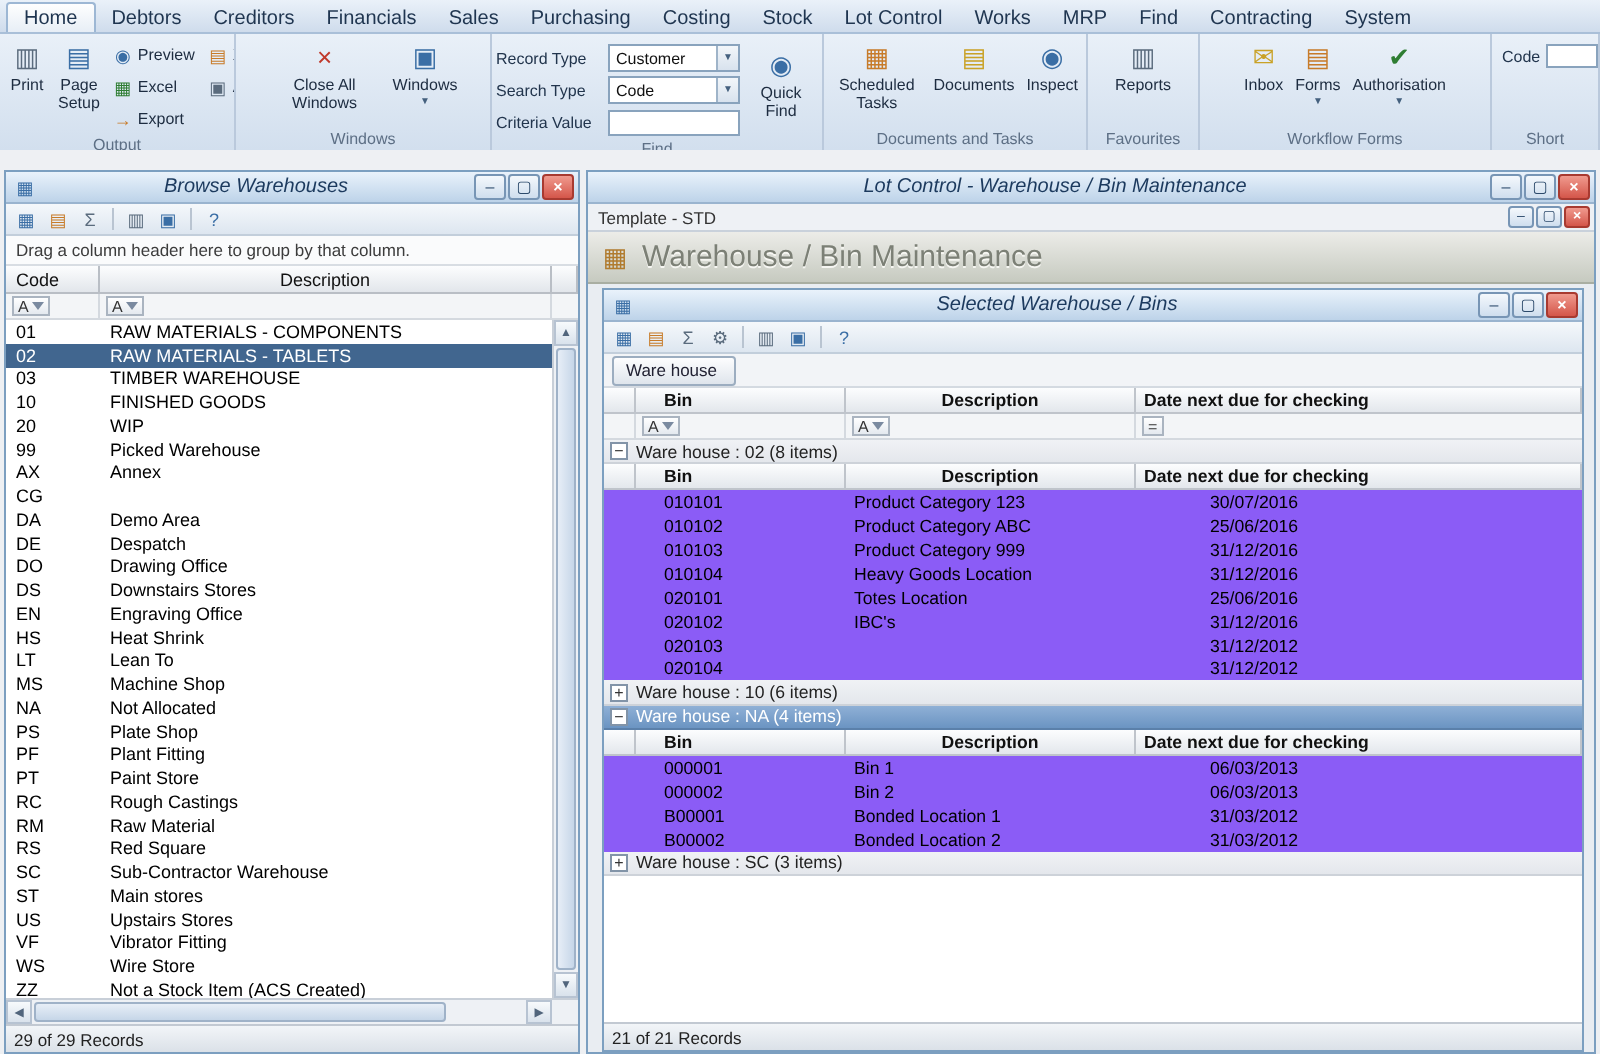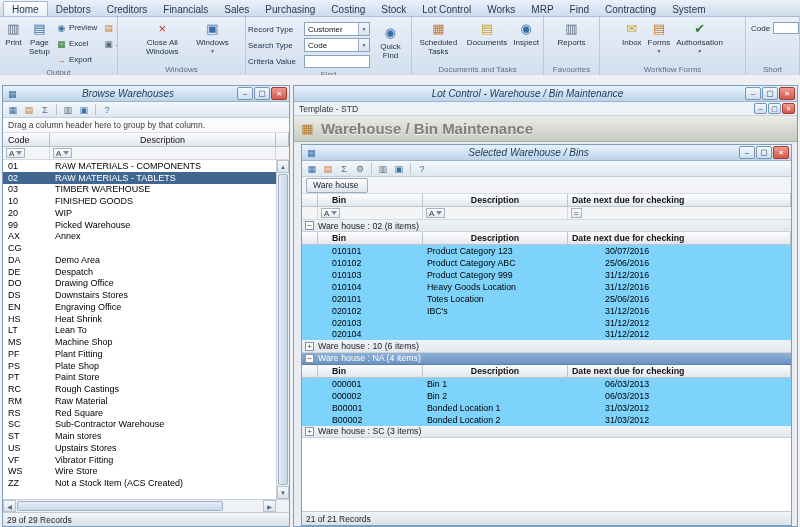--- a/index.html
+++ b/index.html
@@ -66,37 +66,37 @@
   .hscroll { height:13px; flex:0 0 13px; display:flex; background:#eef1f5; border-top:1px solid #c8cfd8; }
   .hscroll .scrbtn { width:13px; height:100%; flex:0 0 13px; }
   .hthumb { flex:1; margin:1px 40px 1px 1px; background:linear-gradient(#e7eef7,#c6d6e8); border:1px solid #9fb2c8; border-radius:2px; }
   .corner { width:13px; flex:0 0 13px; }
 
   
   #lot-window { left:293px; top:10px; width:505px; height:442px; background:#e9edf2; }
   .templatebar { height:14px; flex:0 0 14px; background:#eef1f5; border-bottom:1px solid #c9d1db; display:flex; align-items:center; font-size:8.5px; color:#333; padding:0 2px 0 5px; }
   .banner { height:26px; flex:0 0 26px; background:linear-gradient(#ecece8,#c6cac0); border-bottom:1px solid #a9aea2; display:flex; align-items:center; padding-left:6px; gap:6px; }
   .banner .bicon { width:15px; height:15px; font-size:13px; color:#b07b2e; display:flex; align-items:center; justify-content:center; }
-  .banner .btext { font-size:15px; font-weight:bold; color:#7c8076; text-shadow:0 1px 0 #f6f6f2; white-space:nowrap; }
+  .banner .btext { font-size:15px; font-weight:normal; color:#7c8076; text-shadow:0 1px 0 #f6f6f2; white-space:nowrap; }
   .innerwrap { flex:1; padding:2px 5px 0 7px; display:flex; overflow:hidden; }
   #bins-window { flex:1; border:1px solid #7c9fc0; display:flex; flex-direction:column; background:#fff; }
   .chiprow { height:17px; flex:0 0 17px; background:#f2f4f7; border-bottom:1px solid #d4dae1; display:flex; align-items:center; padding-left:4px; }
   .chip { font-size:8.5px; color:#223; background:linear-gradient(#fdfdfe,#dfe5ec); border:1px solid #9cadc0; border-radius:2px; padding:1px 8px 2px 6px; }
   .bheader, .bsubheader { display:grid; grid-template-columns:16px 105px 145px 1fr; height:13px; flex:0 0 13px; }
   .bheader > div, .bsubheader > div { background:linear-gradient(#fcfdfe,#e3e7ec); border-right:1px solid #bfc4cb; border-bottom:1px solid #bfc4cb; font-size:8.8px; display:flex; align-items:center; color:#111; overflow:hidden;font-weight:bold; }
   .cell-bin { padding-left:14px; }
   .cell-desc { justify-content:center; }
   .cell-date { padding-left:4px; }
   .bfilter { display:grid; grid-template-columns:16px 105px 145px 1fr; height:13px; flex:0 0 13px; background:#f3f5f7; border-bottom:1px solid #d4d9df; }
   .bfilter > div { border-right:1px solid #d4d9df; display:flex; align-items:center; padding-left:3px; }
   .bins-body { flex:1; background:#fff; overflow:hidden; }
   .grow { height:12.3px; display:flex; align-items:center; gap:4px; padding-left:3px; background:linear-gradient(#f0f2f5,#e4e7ec); border-bottom:1px solid #cdd2d9; font-size:8.8px; color:#222; }
   .grow.sel { background:linear-gradient(#8fb0d6,#6b94c2); color:#fff; border-bottom-color:#5b80aa; }
   .expander { width:9px; height:9px; flex:0 0 9px; border:1px solid #8294a8; background:#fff; font-size:8px; line-height:7px; text-align:center; color:#333; }
-  .brow { display:grid; grid-template-columns:16px 105px 145px 1fr; height:11.9px; font-size:8.8px; align-items:center; background:#7dd3fc; color:#000; }
+  .brow { display:grid; grid-template-columns:16px 105px 145px 1fr; height:11.9px; font-size:8.8px; align-items:center; background:#8b5cf6; color:#000; }
   .brow .b-bin { padding-left:14px; }
   .brow .b-desc { padding-left:4px; }
   .brow .b-date { padding-left:37px; }
 </style>
 </head>
 <body>
 
 <div>
 
   <div class="ribbon">
@@ -360,26 +360,30 @@
             </div>
             <div class="wrow">
               <div>LT</div>
               <div>Lean To</div>
             </div>
             <div class="wrow">
               <div>MS</div>
               <div>Machine Shop</div>
             </div>
             <div class="wrow">
+              <div>NA</div>
+              <div>Not Allocated</div>
+            </div>
+            <div class="wrow">
+              <div>PS</div>
+              <div>Plate Shop</div>
+            </div>
+            <div class="wrow">
               <div>PF</div>
               <div>Plant Fitting</div>
-            </div>
-            <div class="wrow">
-              <div>PS</div>
-              <div>Plate Shop</div>
             </div>
             <div class="wrow">
               <div>PT</div>
               <div>Paint Store</div>
             </div>
             <div class="wrow">
               <div>RC</div>
               <div>Rough Castings</div>
             </div>
             <div class="wrow">

